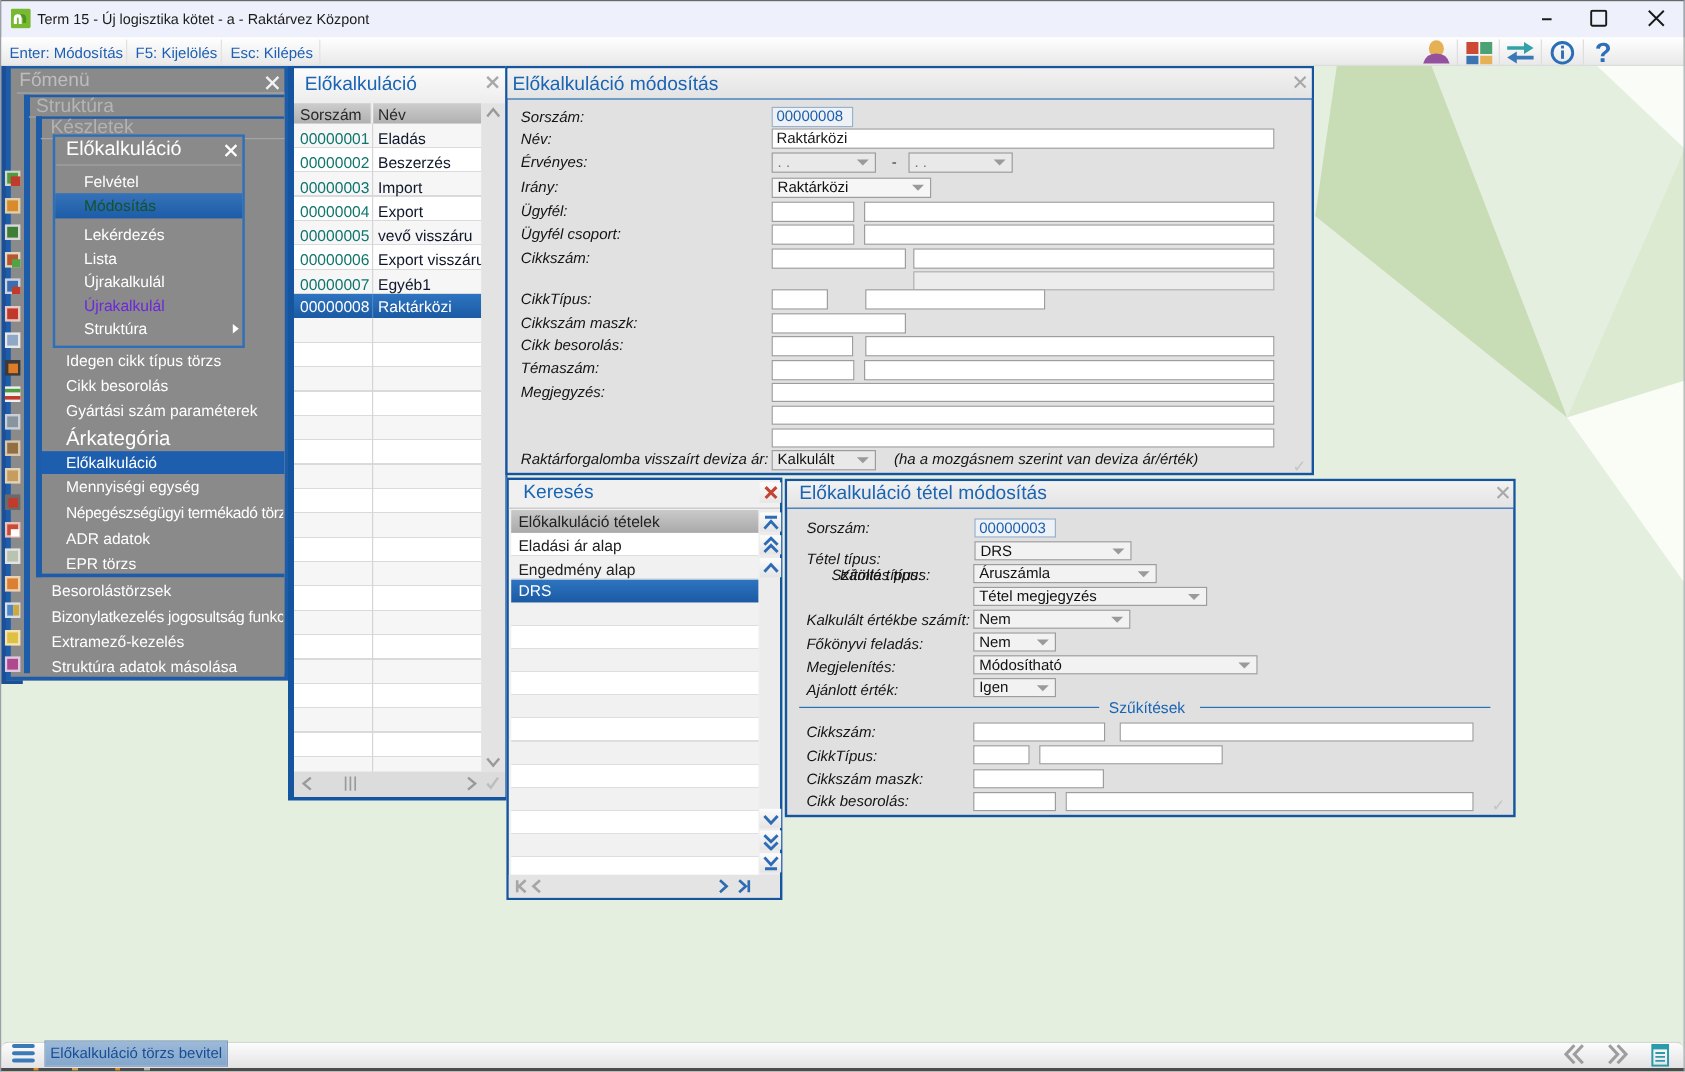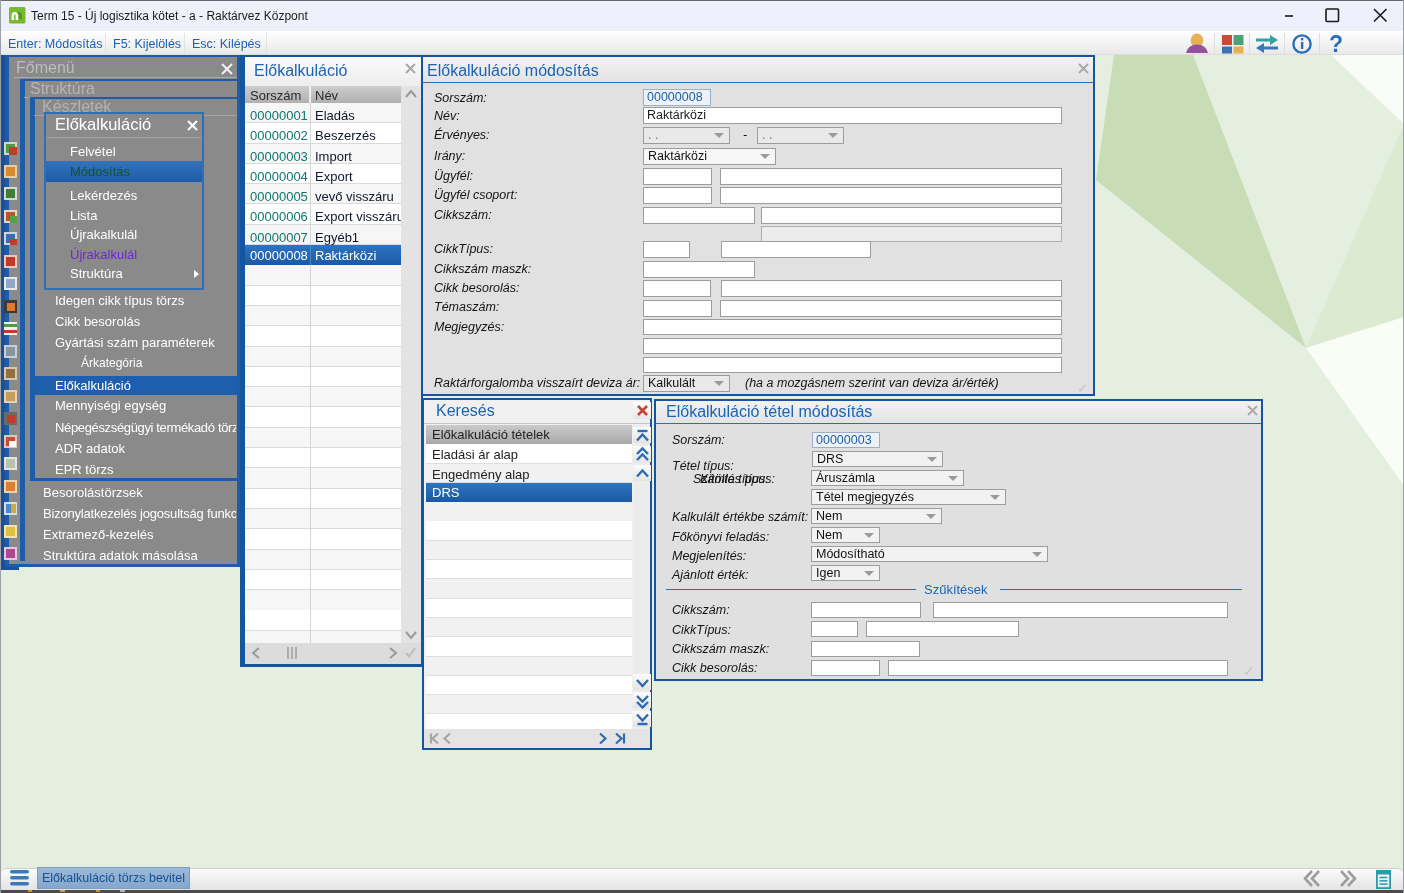--- a/index.html
+++ b/index.html
@@ -159,21 +159,21 @@
 <div class="abs" style="left:70px;top:188px;font-size:13px;color:#ffffff;">Lekérdezés</div>
 <div class="abs" style="left:70px;top:207.5px;font-size:13px;color:#ffffff;">Lista</div>
 <div class="abs" style="left:70px;top:227px;font-size:13px;color:#ffffff;">Újrakalkulál</div>
 <div class="abs" style="left:70px;top:246.5px;font-size:13px;color:#6d28d9;">Újrakalkulál</div>
 <div class="abs" style="left:70px;top:266px;font-size:13px;color:#ffffff;">Struktúra</div>
 <div class="abs" style="left:194px;top:270px;width:0;height:0;border-top:4px solid transparent;border-bottom:4px solid transparent;border-left:5px solid #ffffff;"></div>
 
 <div class="abs" style="left:55px;top:292.5px;font-size:13px;color:#ffffff;">Idegen cikk típus törzs</div>
 <div class="abs" style="left:55px;top:313.5px;font-size:13px;color:#ffffff;">Cikk besorolás</div>
 <div class="abs" style="left:55px;top:334.5px;font-size:13px;color:#ffffff;">Gyártási szám paraméterek</div>
-<div class="abs" style="left:55px;top:355.5px;font-size:12px;color:#ffffff;margin-left:26px;">Árkategória</div>
+<div class="abs" style="left:55px;top:355.5px;font-size:17px;color:#ffffff;">Árkategória</div>
 <div class="abs" style="left:34px;top:375.5px;width:203px;height:19px;background:#1d5fae;"></div>
 <div class="abs" style="left:55px;top:377.5px;font-size:13px;color:#ffffff;">Előkalkuláció</div>
 <div class="abs" style="left:55px;top:397.5px;font-size:13px;color:#ffffff;">Mennyiségi egység</div>
 <div class="abs" style="left:55px;top:419.5px;width:181px;overflow:hidden;font-size:13px;color:#ffffff;white-space:nowrap;letter-spacing:-0.35px;">Népegészségügyi termékadó törzs</div>
 <div class="abs" style="left:55px;top:440.5px;font-size:13px;color:#ffffff;">ADR adatok</div>
 <div class="abs" style="left:55px;top:461.5px;font-size:13px;color:#ffffff;">EPR törzs</div>
 
 <div class="abs" style="left:43px;top:484.5px;font-size:13px;color:#ffffff;">Besorolástörzsek</div>
 <div class="abs" style="left:43px;top:505.5px;width:193px;overflow:hidden;font-size:13px;color:#ffffff;white-space:nowrap;letter-spacing:-0.2px;">Bizonylatkezelés jogosultság funkciók</div>
 <div class="abs" style="left:43px;top:527px;font-size:13px;color:#ffffff;">Extramező-kezelés</div>

